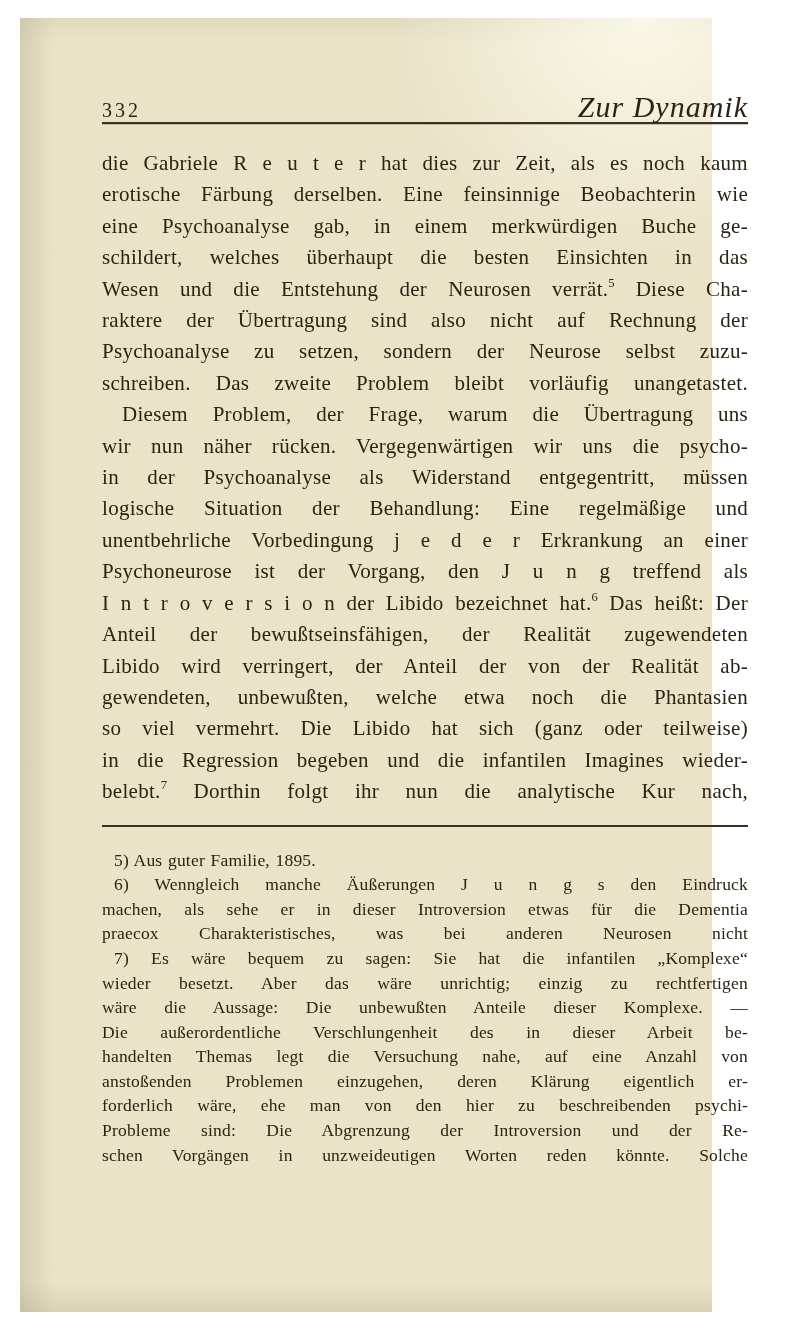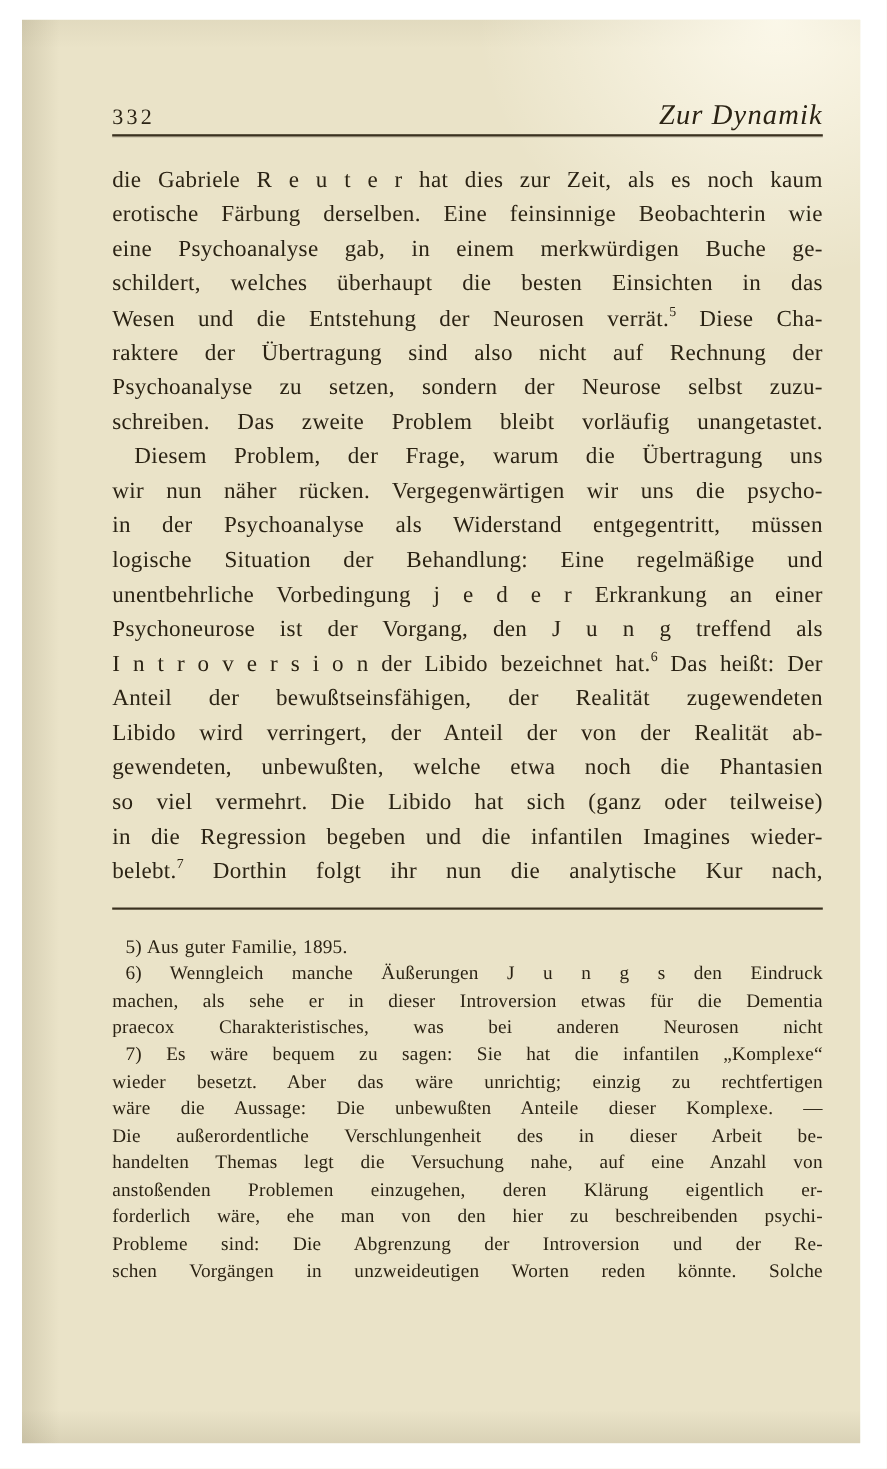--- a/index.html
+++ b/index.html
@@ -5,21 +5,21 @@
   html, body {
     margin: 0; padding: 0;
     width: 806px; height: 1335px;
     background: #ffffff;
     overflow: hidden;
     font-family: "Liberation Serif", "DejaVu Serif", serif;
   }
   .scan-page {
     position: absolute;
     left: 20px; top: 18px;
-    width: 762px; height: 1294px;
+    width: 692px; height: 1294px;
     background-color: #eae3c8;
     background-image:
       radial-gradient(ellipse 55% 28% at 90% 0%, rgba(255,252,240,0.85), rgba(255,252,240,0) 65%),
       linear-gradient(90deg, rgba(130,120,90,0.20), rgba(130,120,90,0) 34px),
       linear-gradient(0deg, rgba(140,130,100,0.18), rgba(140,130,100,0) 30px),
       linear-gradient(180deg, rgba(150,140,110,0.10), rgba(150,140,110,0) 26px);
   }
   .content {
     position: absolute;
     left: 82px; top: 0;
@@ -33,21 +33,21 @@
     align-items: baseline;
     height: 28px;
   }
   .page-number {
     font-size: 20px;
     letter-spacing: 3px;
     font-weight: normal;
   }
   .running-title {
     font-style: italic;
-    font-size: 26px;
+    font-size: 30px;
     letter-spacing: 1px;
   }
   .rule {
     height: 2px;
     background: #3a3120;
     margin-top: 4px;
     box-shadow: 0 1px 0 rgba(58,49,32,0.25);
   }
   .body-text {
     margin-top: 24px;

